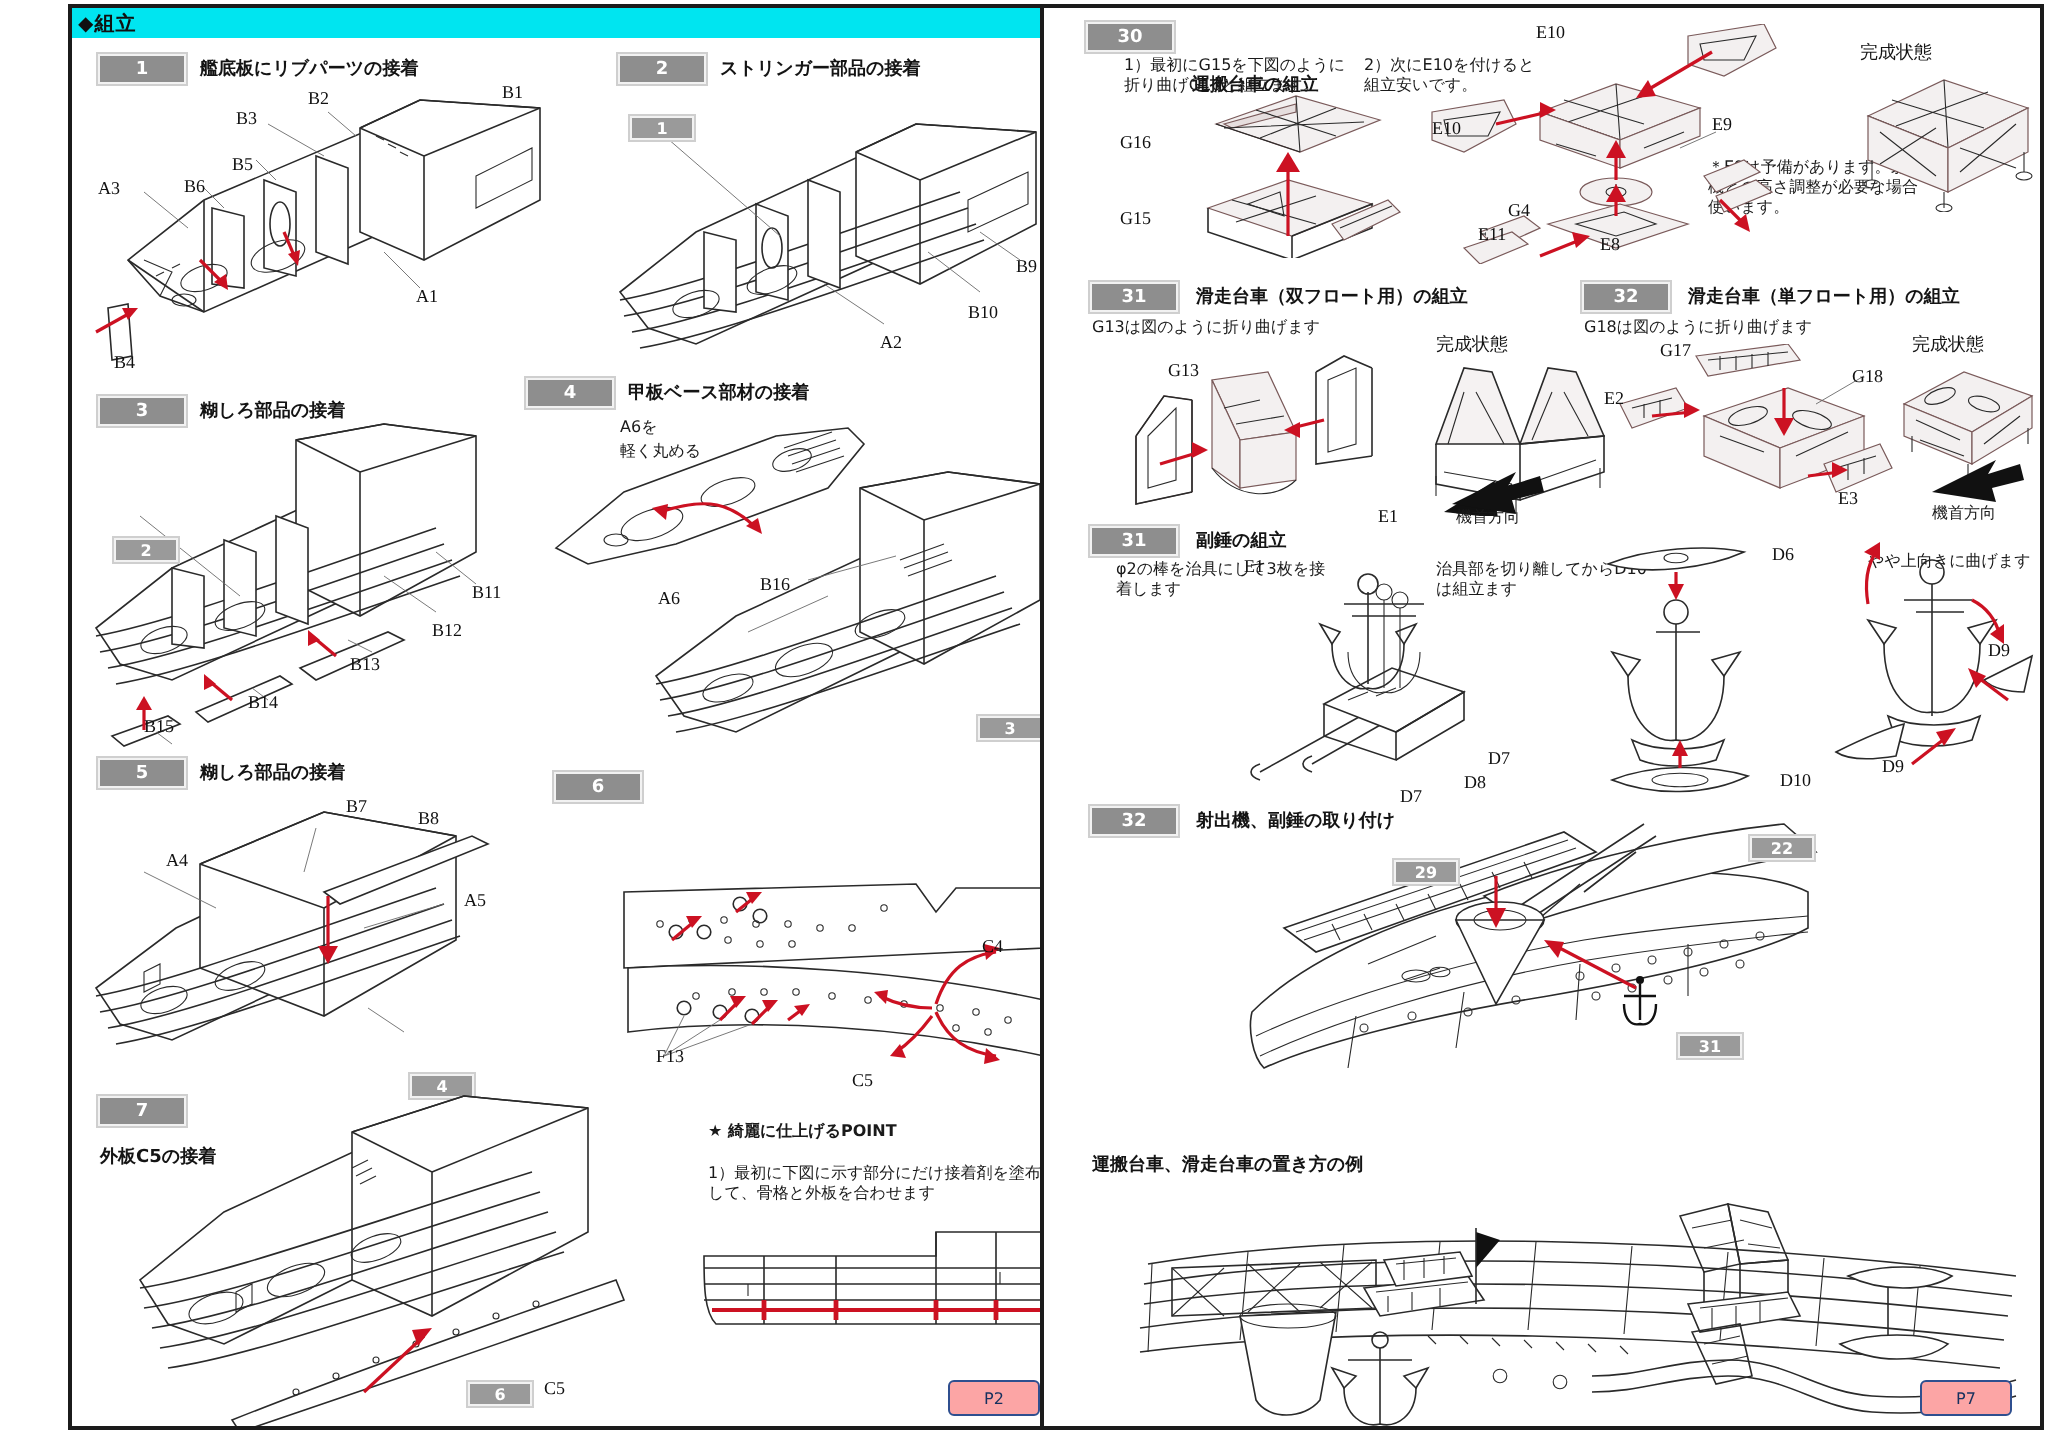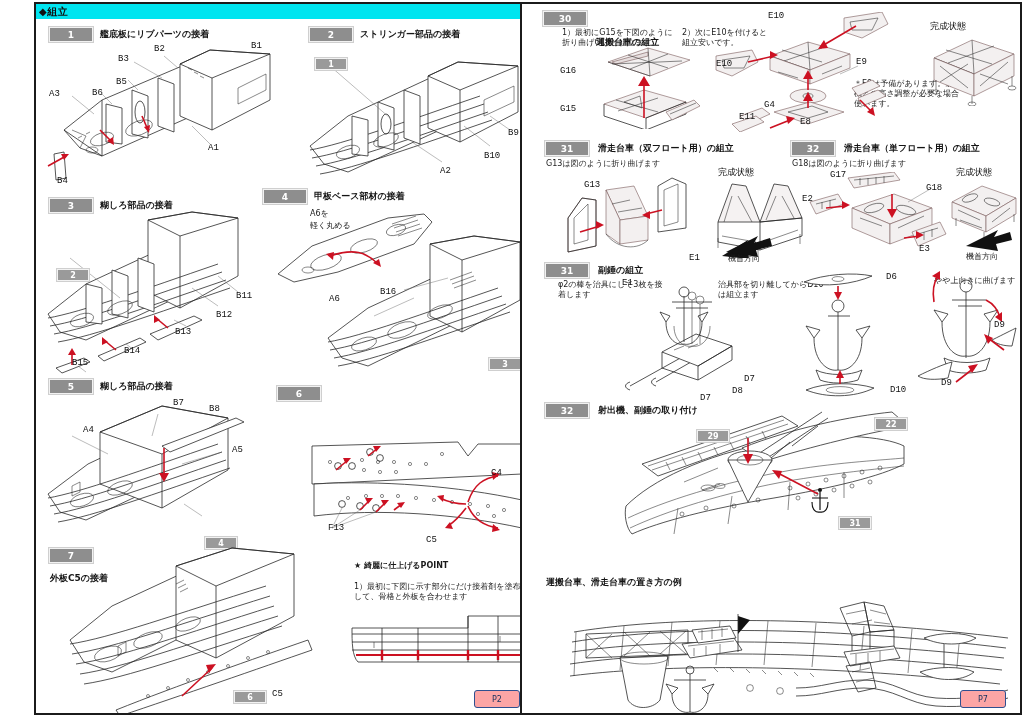--- a/index.html
+++ b/index.html
@@ -28,21 +28,21 @@
   .chip.big{width:44px;height:15px;}
   .chip.ref{width:32px;height:12px;font-size:8px;background:#9a9a9a;}
 
   .steptitle{position:absolute;font-family:"DejaVu Sans","Liberation Sans",sans-serif;
         font-size:9px;font-weight:bold;color:#141414;white-space:nowrap;}
 
   .note{position:absolute;font-family:"Liberation Serif","DejaVu Serif",serif;
         font-size:8.5px;color:#1a1a1a;line-height:1.28;}
   .note.jp{font-family:"DejaVu Sans","Liberation Sans",sans-serif;font-size:8px;}
 
-  .plabel{position:absolute;font-family:Liberation Mono, monospace;
+  .plabel{position:absolute;font-family:Liberation Serif, serif;
         font-size:9px;color:#111;}
 
   
   .pagebadge{position:absolute;width:44px;height:16px;border:1.5px solid #2f4f8f;
         border-radius:3px;background:#fca5a5;display:flex;align-items:center;
         justify-content:center;font-family:"DejaVu Sans","Liberation Sans",sans-serif;
         font-size:8px;color:#16305e;}
 
   svg{display:block;}
   .ln{fill:none;stroke:#2a2a2a;stroke-width:.8;}
@@ -449,21 +449,21 @@
         <path class="redf" d="M96 80 l-5 9 l10 0 z"></path>
       <path class="red" d="M58 116 L78 108"></path>
         <path class="redf" d="M83 106 l-9 -2 l2 8 z"></path>
       <path class="red" d="M148 88 L160 100"></path>
         <path class="redf" d="M163 104 l-2 -9 l-6 5 z"></path>
       <path class="leader" d="M128 62 L146 54"></path>
     </svg>
     <div class="plabel" style="left:246px;top:7px;">E10</div>
     <div class="plabel" style="left:194px;top:55px;">E10</div>
     <div class="plabel" style="left:334px;top:53px;">E9</div>
-    <div class="plabel" style="left:242px;top:96px;">G4</div>
+    <div class="plabel" style="left:232px;top:96px;">G4</div>
     <div class="plabel" style="left:217px;top:108px;">E11</div>
     <div class="plabel" style="left:278px;top:113px;">E8</div>
 
     <svg style="position:absolute;left:398px;top:30px;" width="100" height="72" viewBox="0 0 100 72">
       <path class="fillg" d="M14 24 L52 6 L94 20 L54 40 Z"></path>
       <path class="ln2" d="M14 24 L54 40 M52 6 L54 40 M26 16 L72 30 M74 12 L28 29"></path>
       <path class="fillg" d="M14 24 L14 46 L54 62 L54 40 Z"></path>
       <path class="fillg" d="M54 40 L94 20 L94 42 L54 62 Z"></path>
       <path class="ln2" d="M20 32 L48 54 M48 30 L20 48"></path>
       <path class="ln2" d="M60 52 L88 28 M60 40 L88 50"></path>

